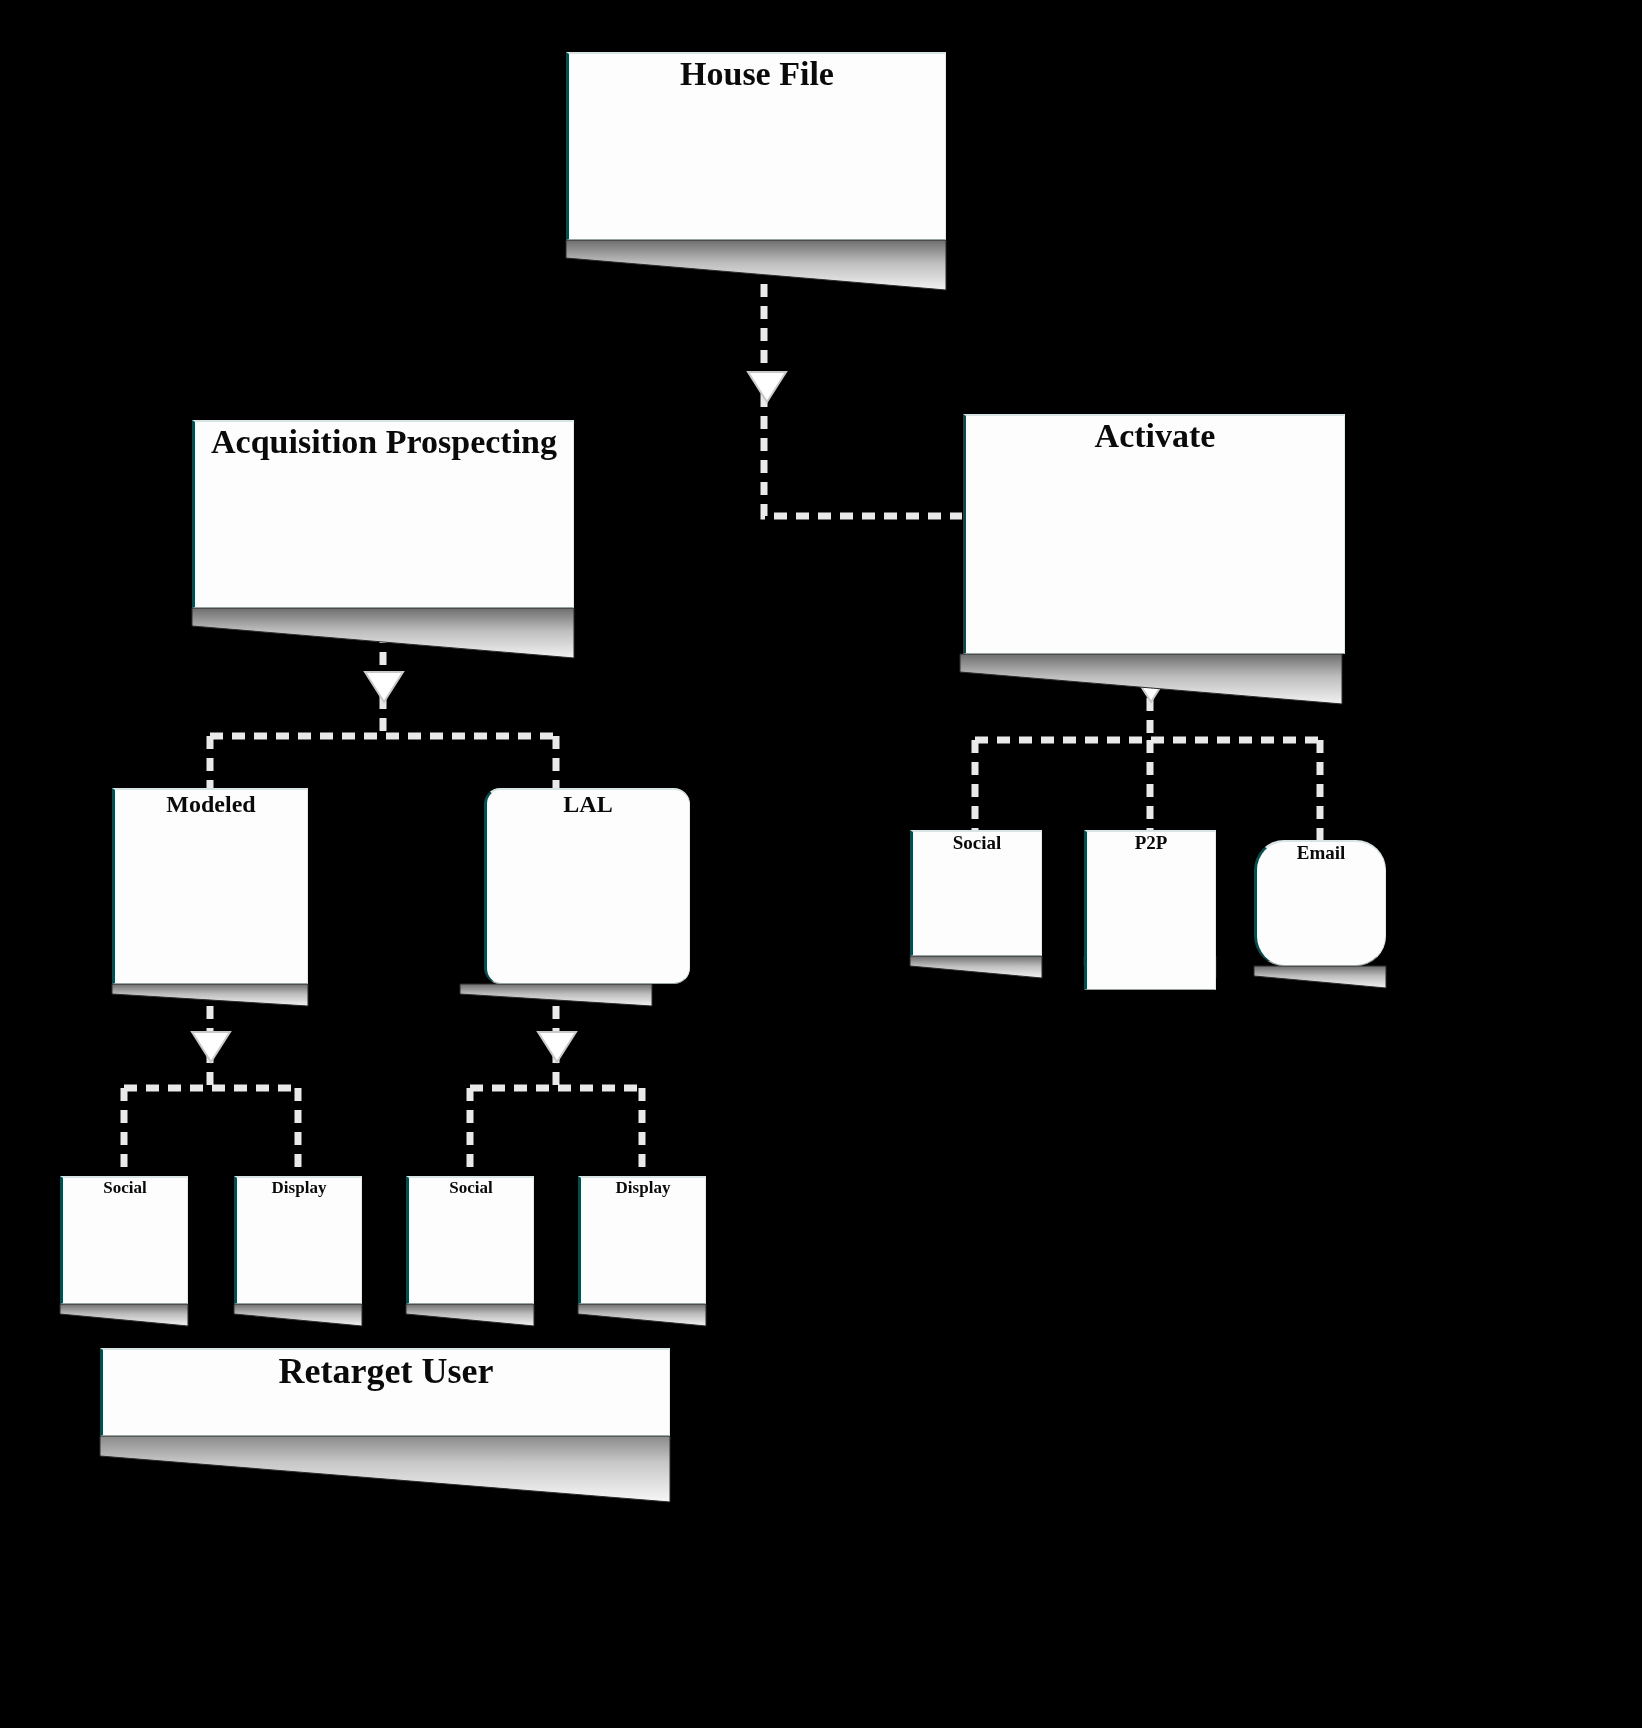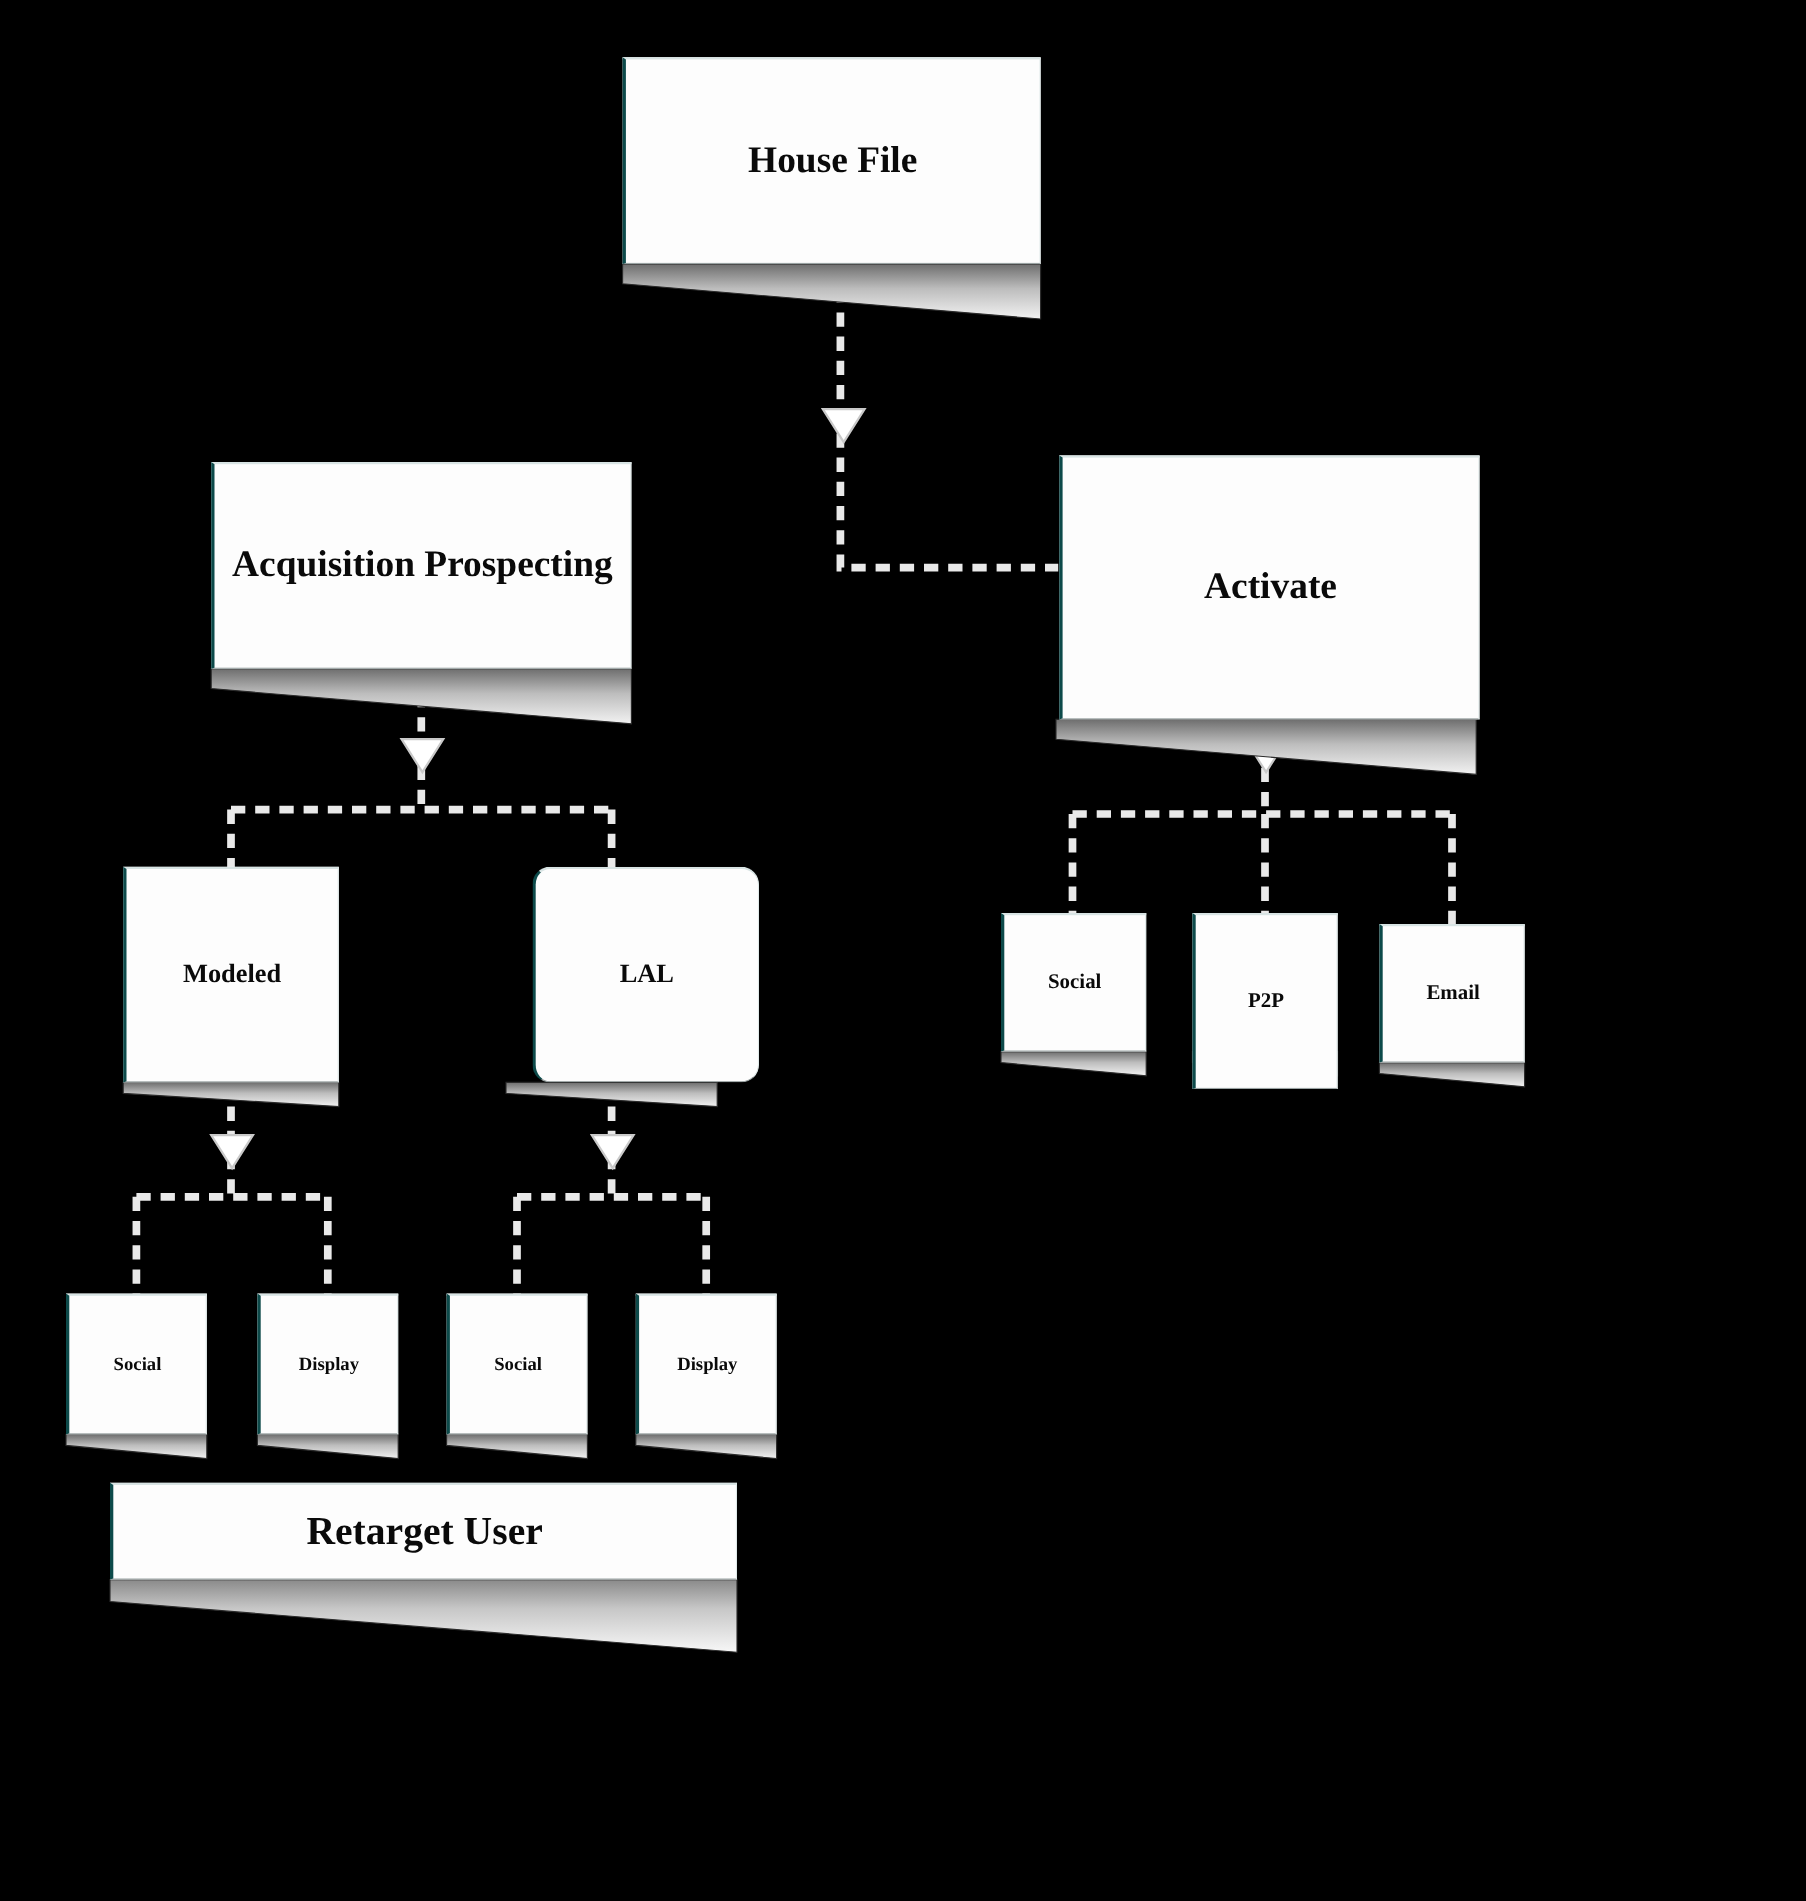--- a/index.html
+++ b/index.html
@@ -28,21 +28,20 @@
   
   .node {
     position: absolute;
     box-sizing: border-box;
     background: #fdfdfd;
     border-top: 2px solid #d8e4e4;
     border-left: 3px solid #0d4a4a;
     border-right: 1px solid #dfe9e9;
     border-bottom: 1px solid #9aa3a3;
     display: flex;
-    align-items: center;
     justify-content: center;
     text-align: center;
     color: #0a0a0a;
     font-weight: bold;
     z-index: 5;
   }
   .node .label {
     line-height: 1.18;
     padding: 0 6px;
   }
@@ -145,21 +144,21 @@
   </div>
 
   <div class="node t-sm" style="left:910px; top:830px; width:132px; height:126px;">
     <span class="label">Social</span>
   </div>
 
   <div class="node t-sm" style="left:1084px; top:830px; width:132px; height:160px;">
     <span class="label">P2P</span>
   </div>
 
-  <div class="node t-sm" style="left:1254px; top:840px; width:132px; height:126px;">
+  <div class="node t-sm" style="left:1254px; top:840px; width:132px; height:126px;border-radius:30px;">
     <span class="label">Email</span>
   </div>
 
   <div class="node t-xs" style="left:60px; top:1176px; width:128px; height:128px;">
     <span class="label">Social</span>
   </div>
 
   <div class="node t-xs" style="left:234px; top:1176px; width:128px; height:128px;">
     <span class="label">Display</span>
   </div>

